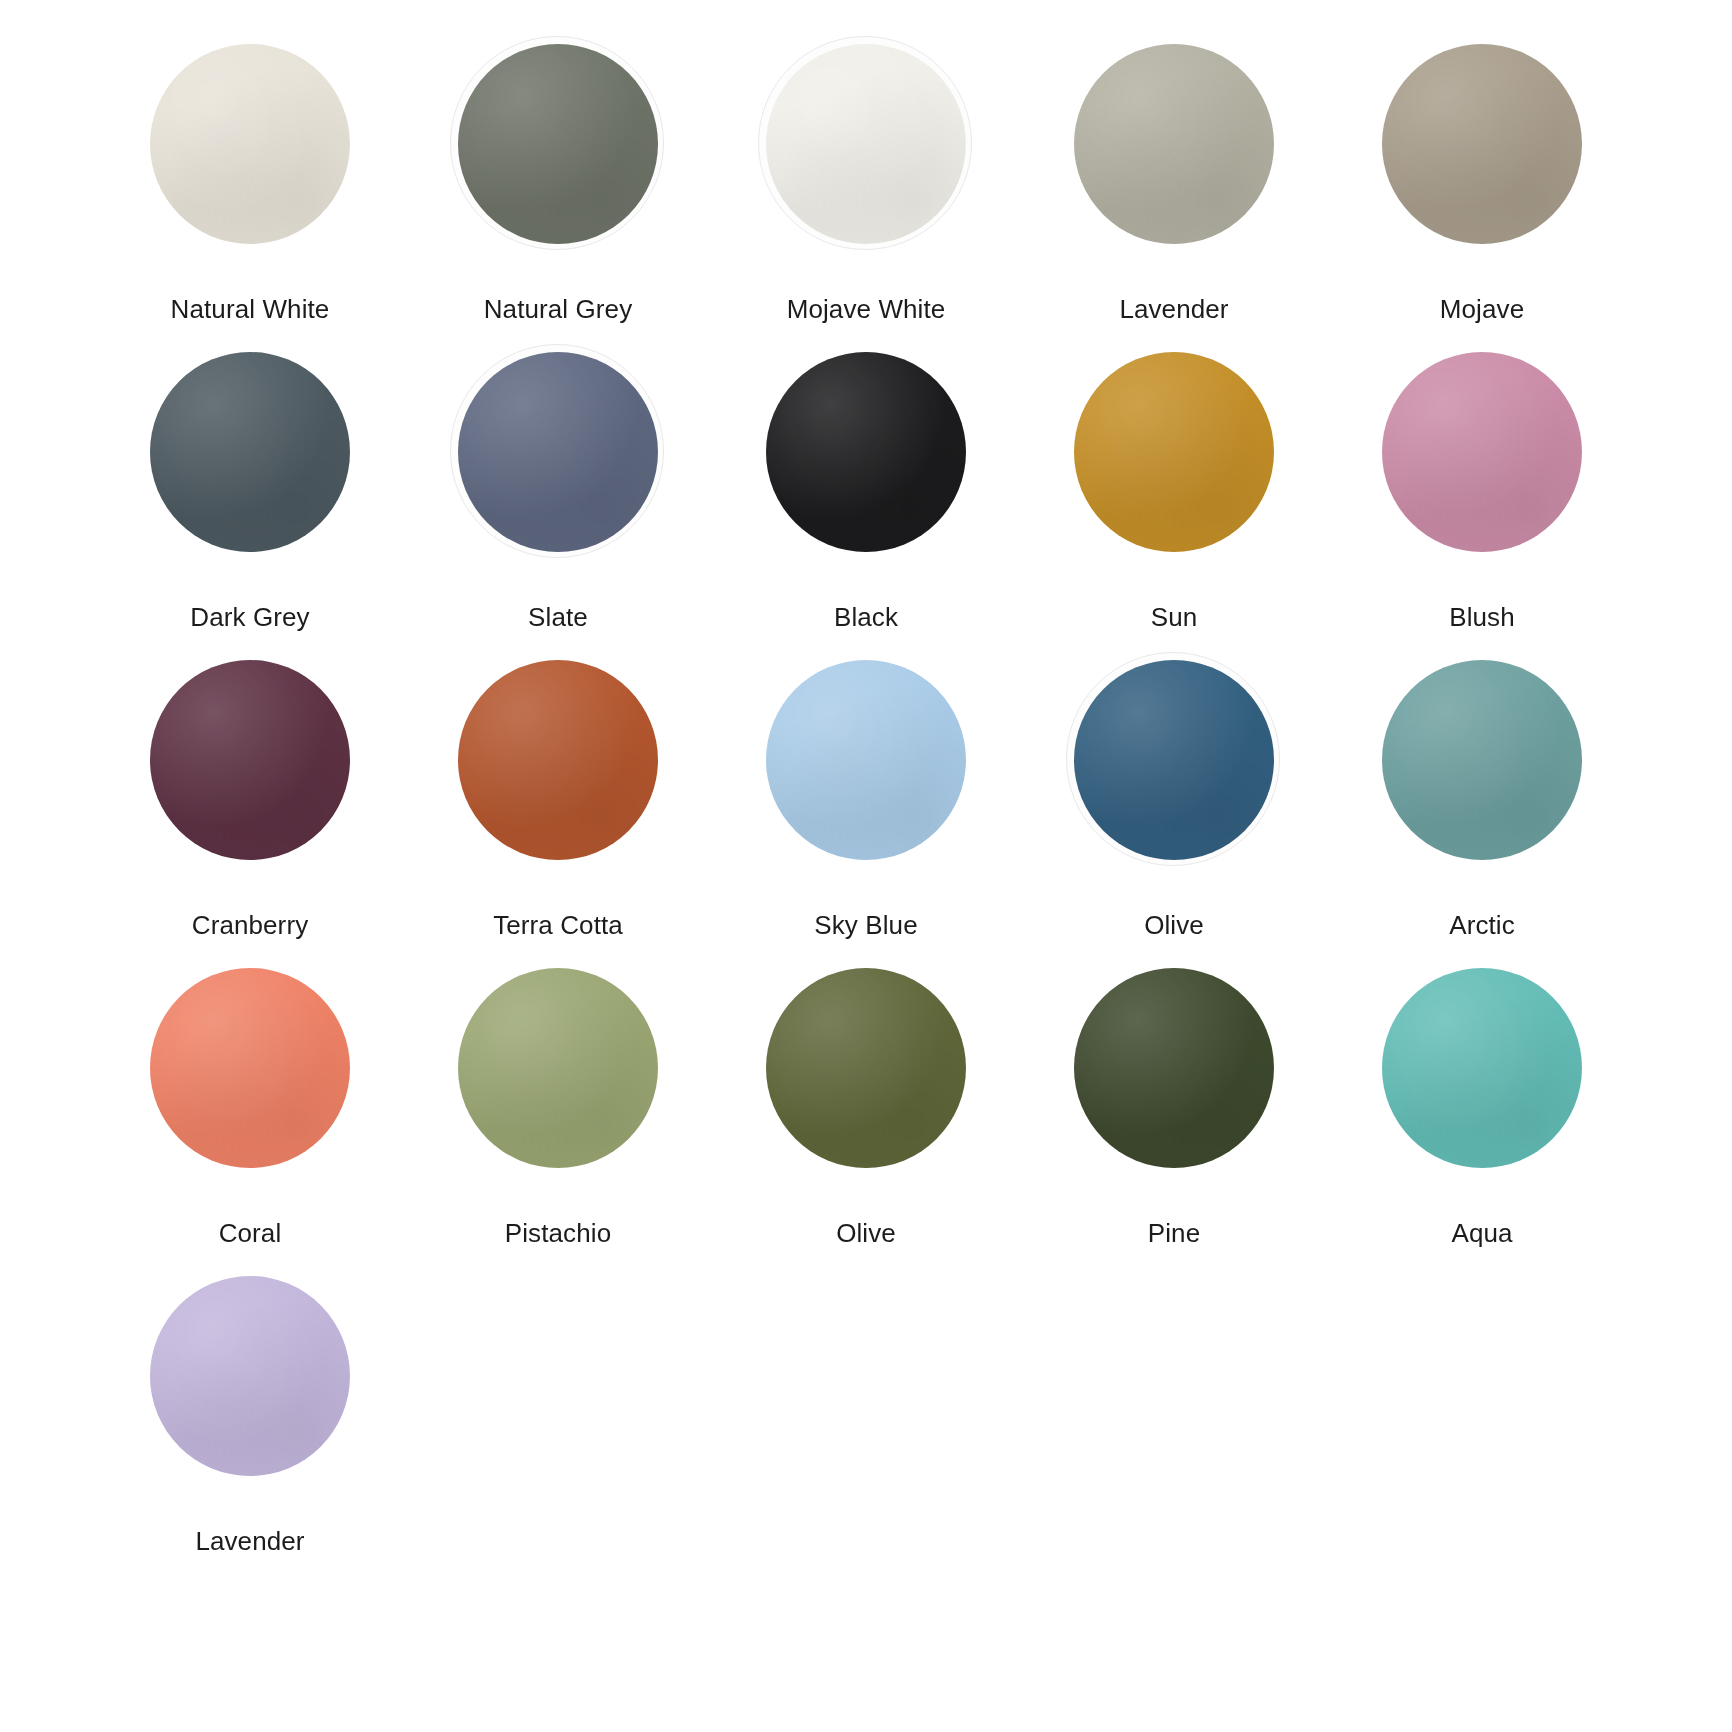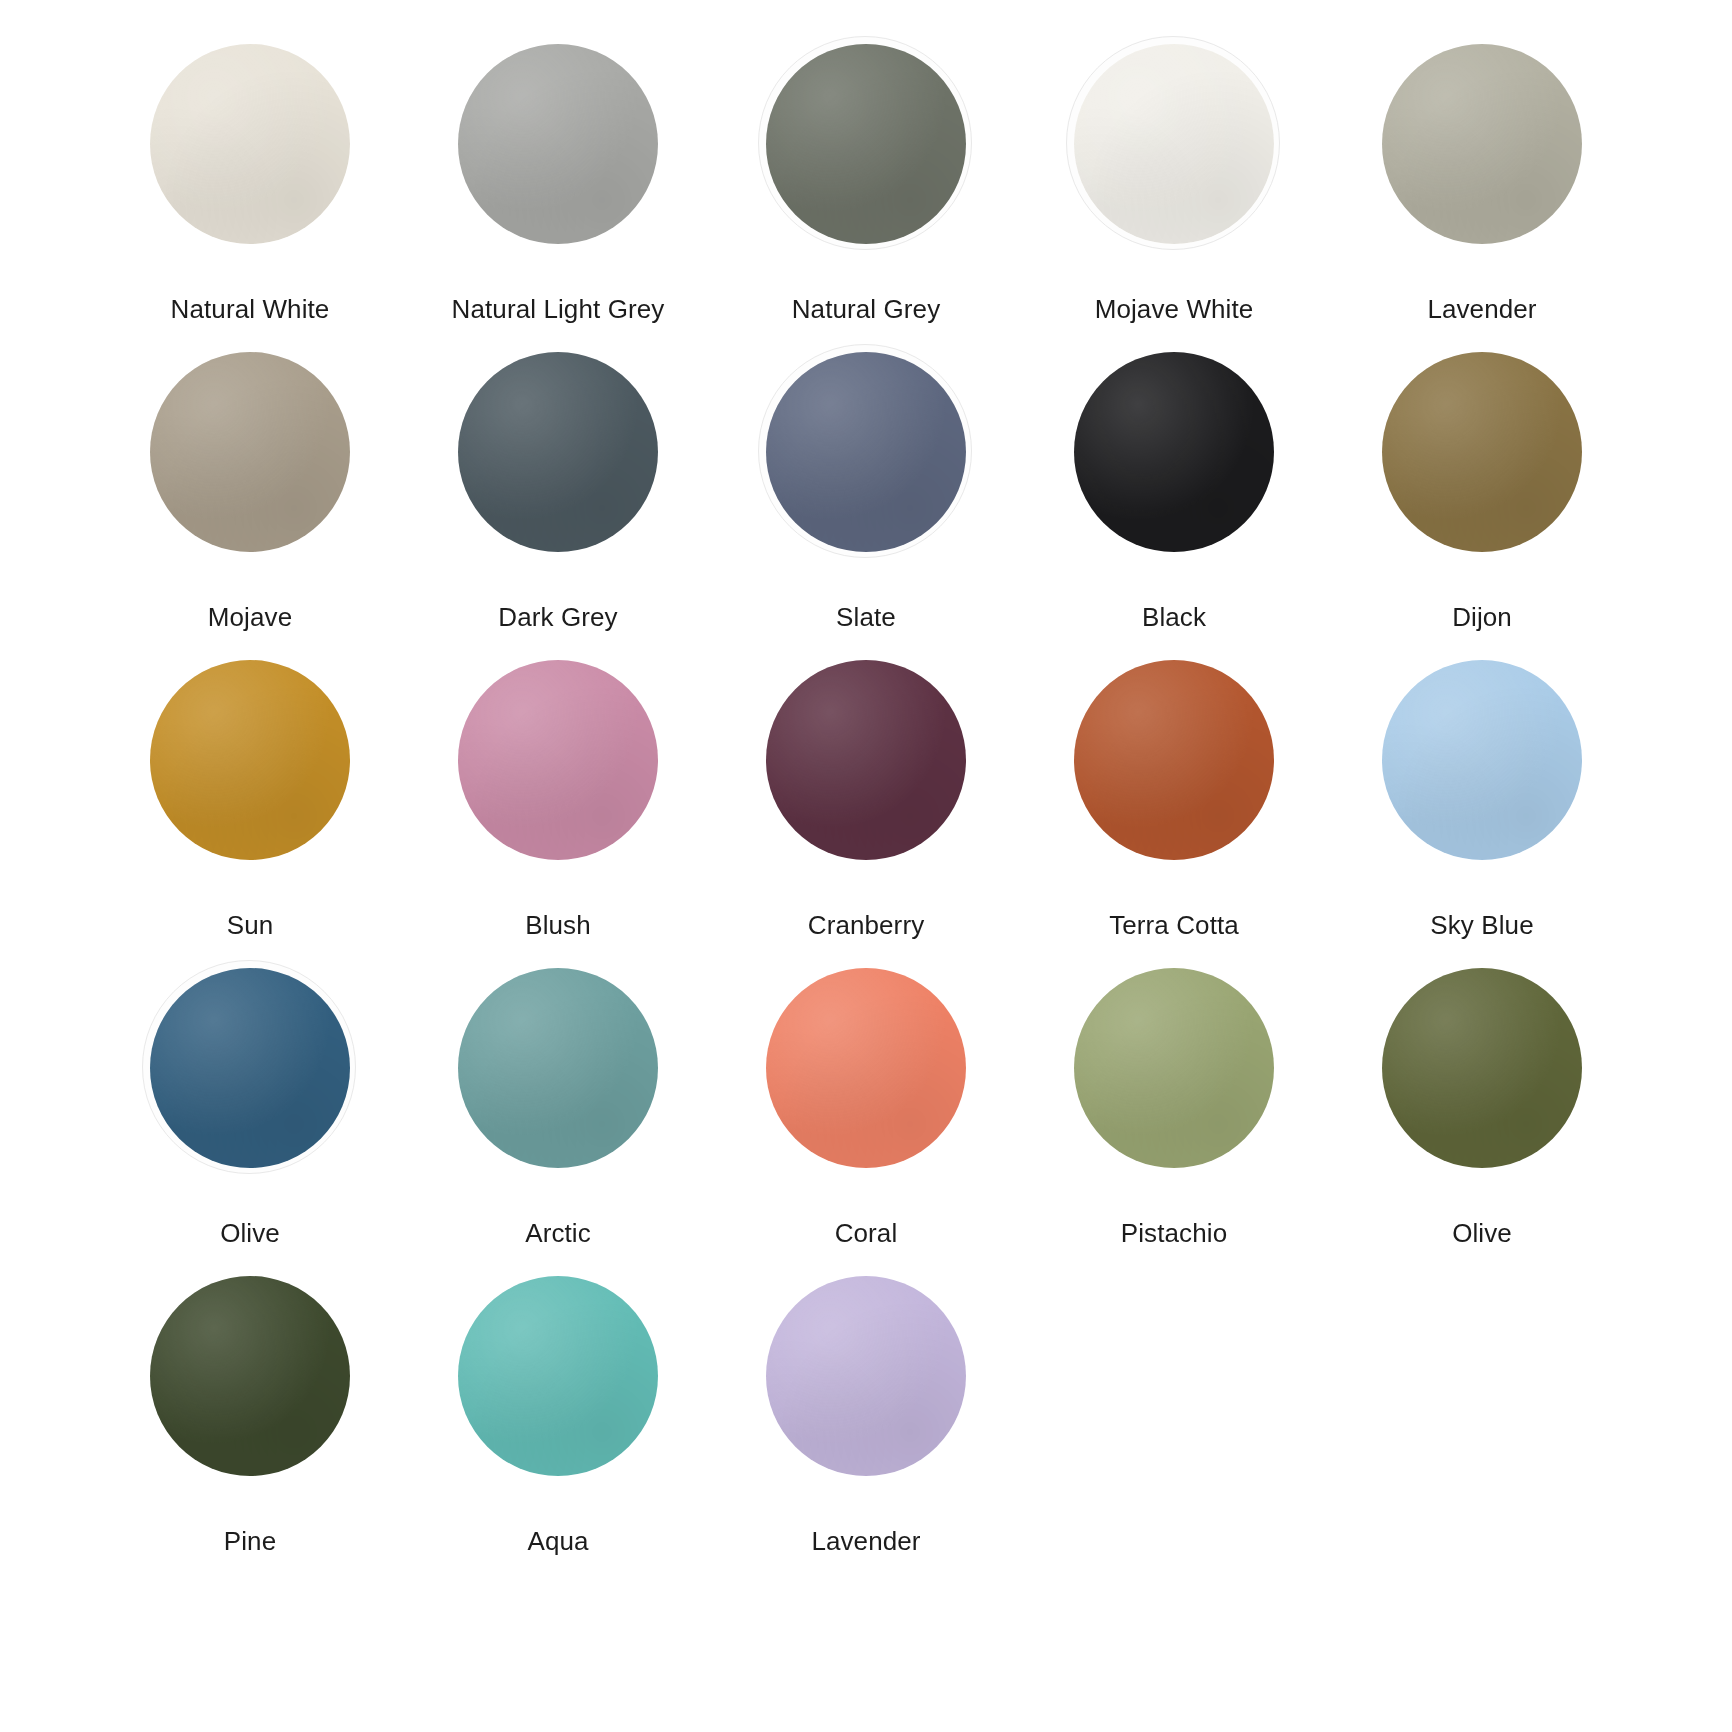--- a/index.html
+++ b/index.html
@@ -100,26 +100,20 @@
 
 <div class="palette">
   <div class="swatch-grid">
       <div class="swatch-cell">
         <div class="swatch-disc-wrap">
           <div class="swatch-disc" style="background-color: rgb(232, 227, 216);"></div>
         </div>
         <div class="swatch-label">Natural White</div>
       </div>
       <div class="swatch-cell">
-        <div class="swatch-disc-wrap">
-          <div class="swatch-disc" style="background-color: rgb(168, 169, 166);"></div>
-        </div>
-        <div class="swatch-label">Natural Light Grey</div>
-      </div>
-      <div class="swatch-cell">
         <div class="swatch-disc-wrap ringed">
           <div class="swatch-disc" style="background-color: rgb(111, 116, 105);"></div>
         </div>
         <div class="swatch-label">Natural Grey</div>
       </div>
       <div class="swatch-cell">
         <div class="swatch-disc-wrap ringed">
           <div class="swatch-disc" style="background-color: rgb(241, 239, 233);"></div>
         </div>
         <div class="swatch-label">Mojave White</div>
@@ -146,26 +140,20 @@
         <div class="swatch-disc-wrap ringed">
           <div class="swatch-disc" style="background-color: rgb(94, 104, 128);"></div>
         </div>
         <div class="swatch-label">Slate</div>
       </div>
       <div class="swatch-cell">
         <div class="swatch-disc-wrap">
           <div class="swatch-disc" style="background-color: rgb(28, 28, 30);"></div>
         </div>
         <div class="swatch-label">Black</div>
-      </div>
-      <div class="swatch-cell">
-        <div class="swatch-disc-wrap">
-          <div class="swatch-disc" style="background-color: rgb(138, 116, 69);"></div>
-        </div>
-        <div class="swatch-label">Dijon</div>
       </div>
       <div class="swatch-cell">
         <div class="swatch-disc-wrap">
           <div class="swatch-disc" style="background-color: rgb(196, 143, 40);"></div>
         </div>
         <div class="swatch-label">Sun</div>
       </div>
       <div class="swatch-cell">
         <div class="swatch-disc-wrap">
           <div class="swatch-disc" style="background-color: rgb(203, 140, 168);"></div>

